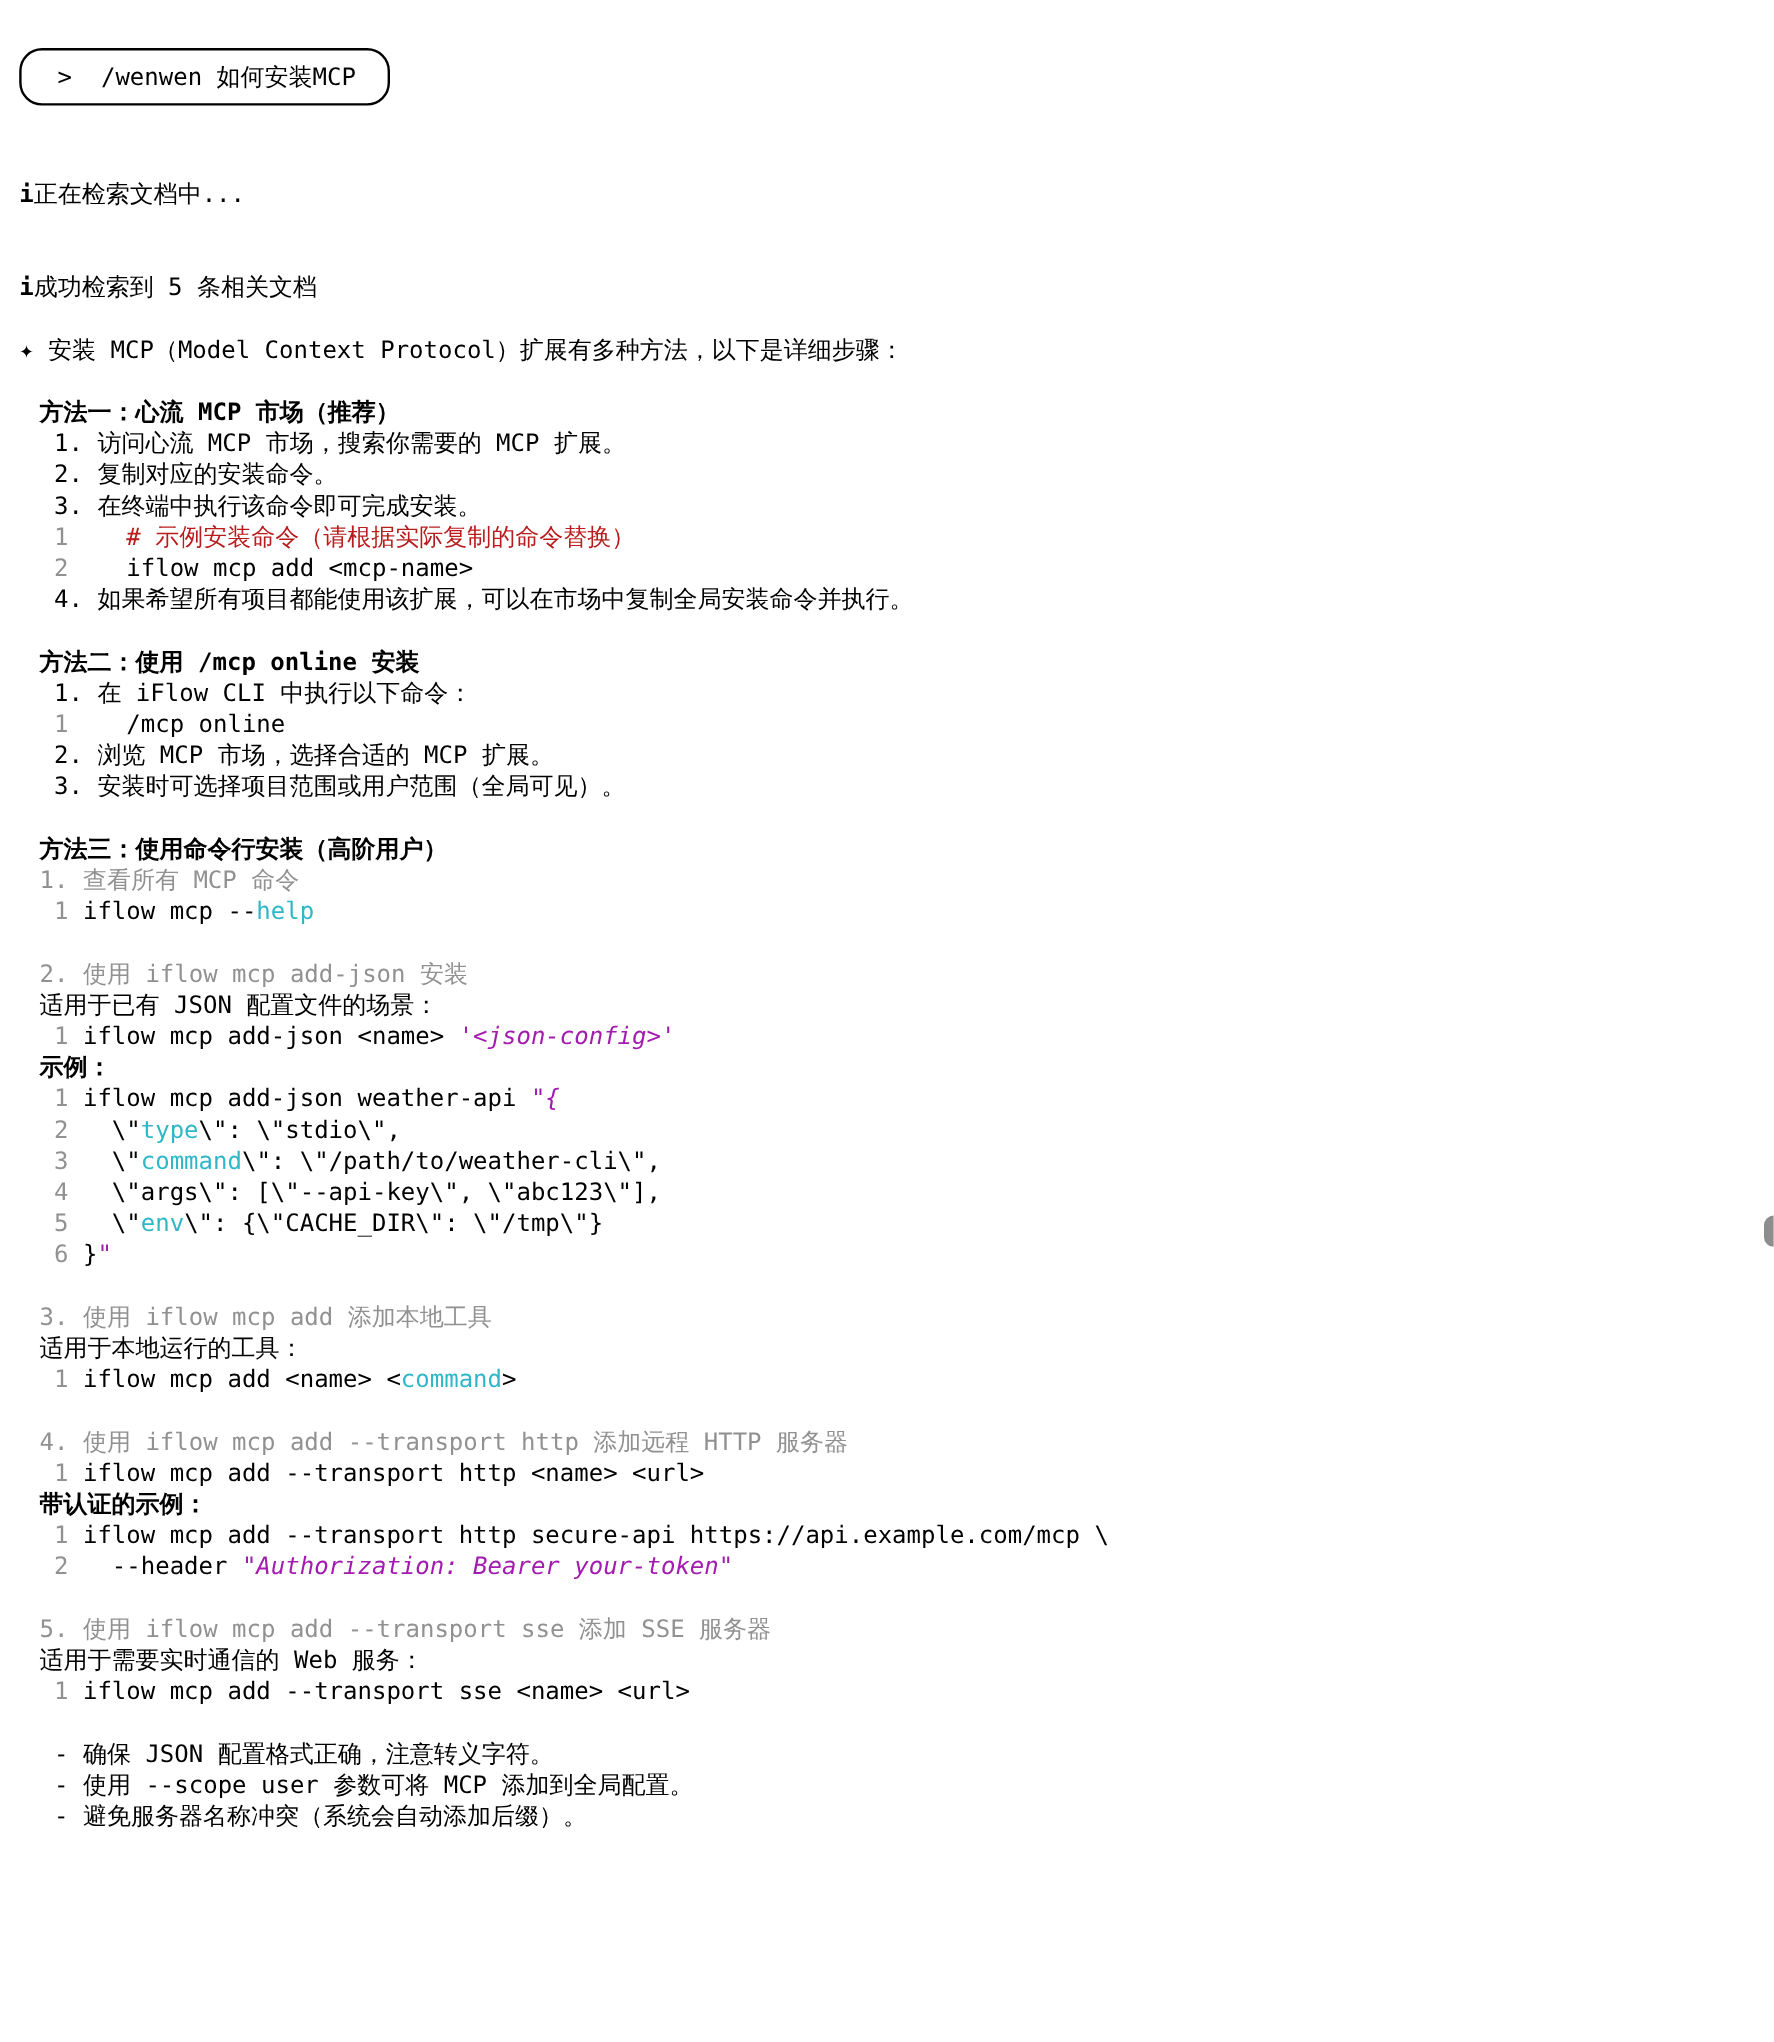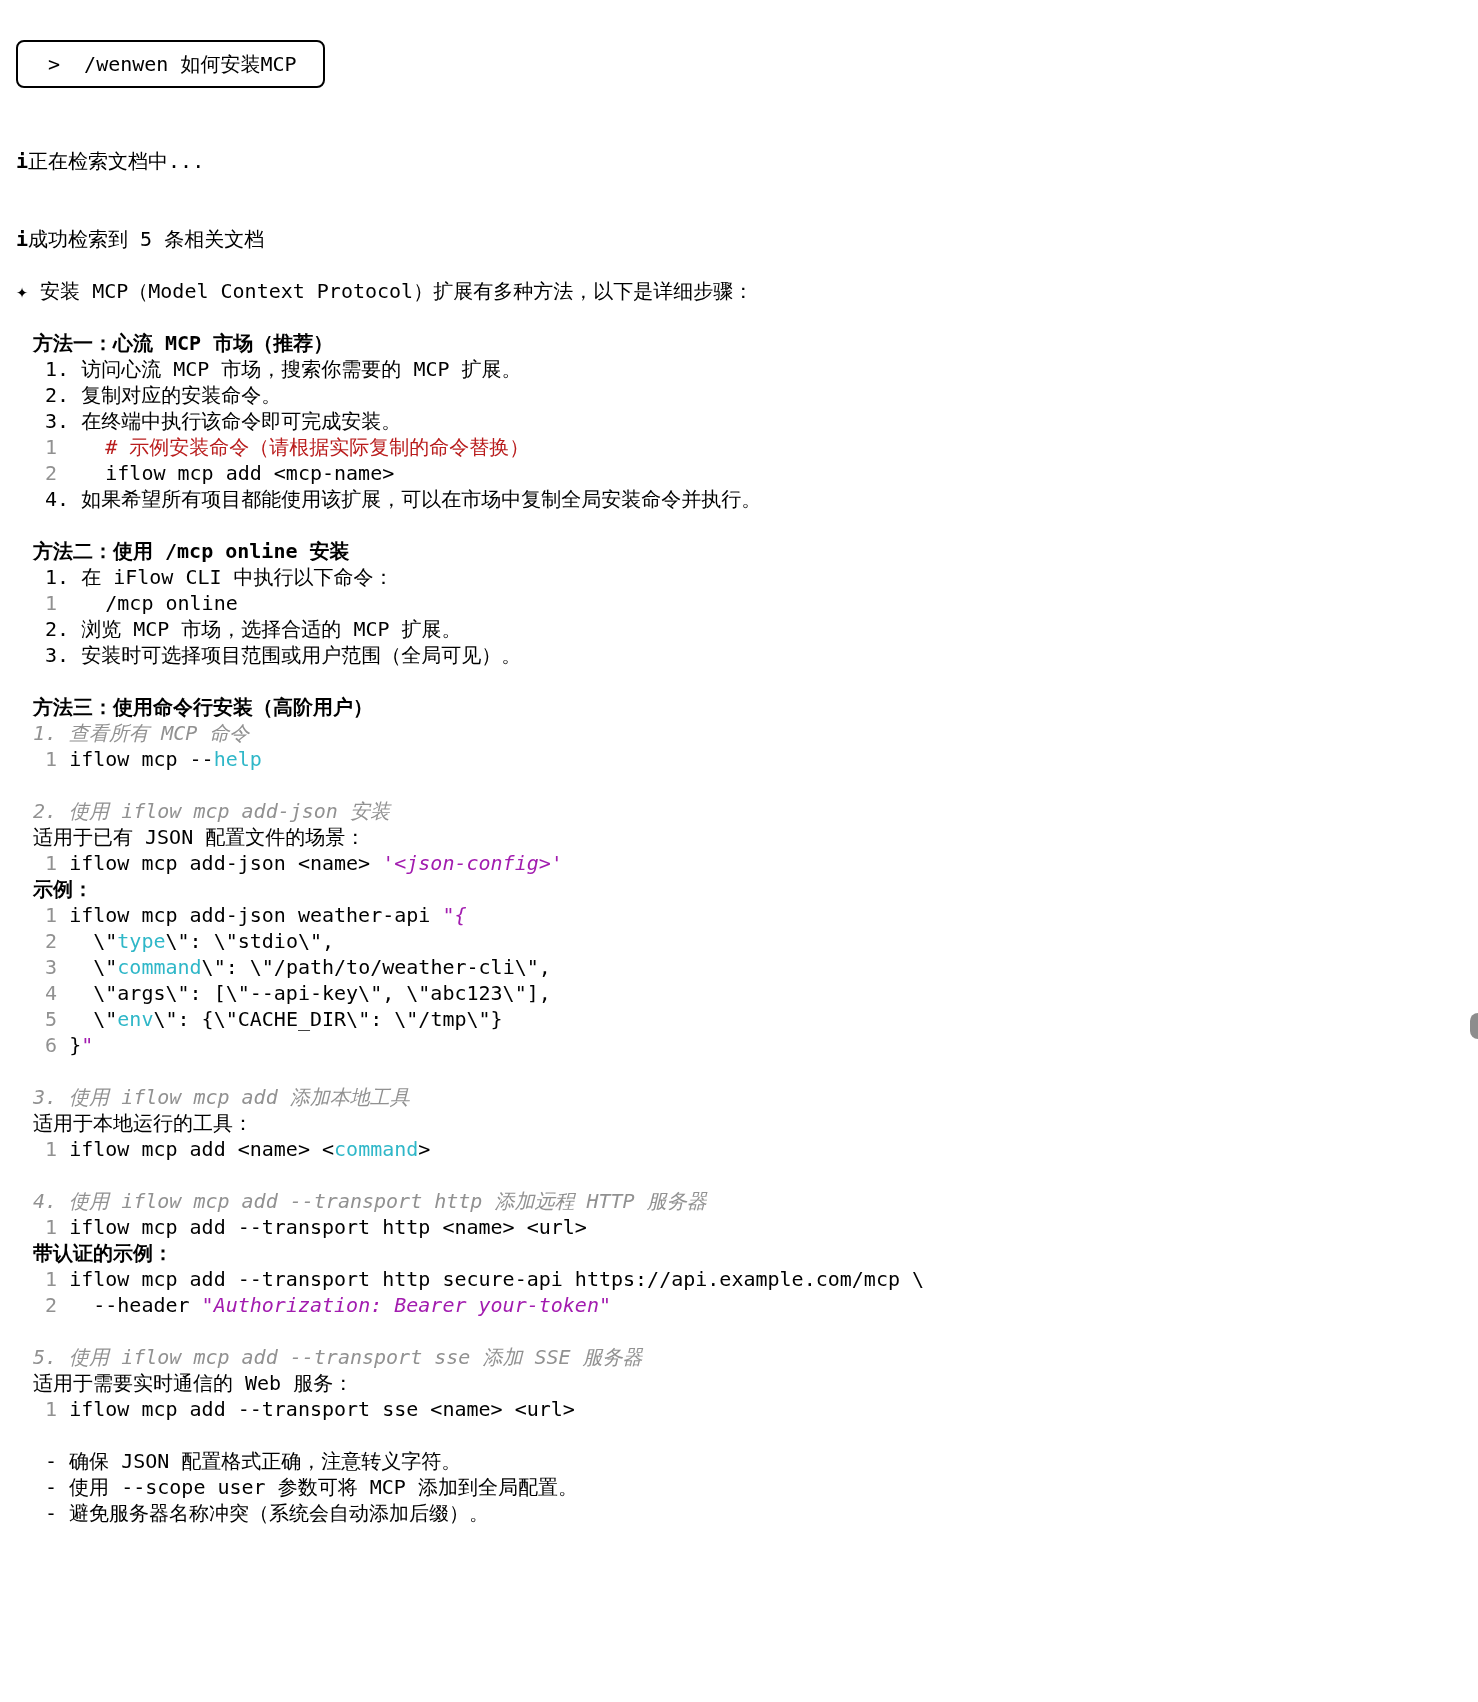--- a/index.html
+++ b/index.html
@@ -6,35 +6,35 @@
   body{
     width:1478px;height:1702px;
     background:#ffffff;
     font-family:"DejaVu Sans Mono","Liberation Mono",monospace;
     font-size:20px;color:#000000;
     position:relative;overflow:hidden;
   }
   .prompt-box{
     position:absolute;left:16px;top:40px;
     height:48px;box-sizing:border-box;
-    border:2px solid #000000;border-radius:8px;
+    border:2px solid #000000;border-radius:19px;
     display:inline-flex;align-items:center;
     padding:0 26px 0 30px;
     white-space:pre;
   }
   .terminal{
     position:absolute;left:0;top:148px;width:1478px;
   }
   .line{line-height:26px;height:26px;white-space:pre;}
   .blank{height:26px;}
   .ind0{padding-left:16px;}
   .ind1{padding-left:33px;}
   .s-b{font-weight:bold;}
   .s-g{color:#b91c1c;}
-  .s-gi{color:#919191;font-style:italic;text-align:center;}
+  .s-gi{color:#919191;text-align:center;}
   .s-c{color:#2fb7c8;}
   .s-r{color:#a21caf;font-style:italic;}
   .s-ln{color:#919191;}
   .scroll-thumb{
     position:absolute;right:-8px;top:1013px;
     width:16px;height:26px;border-radius:8px;
     background:#8d8d8d;
   }
 </style>
 </head>

